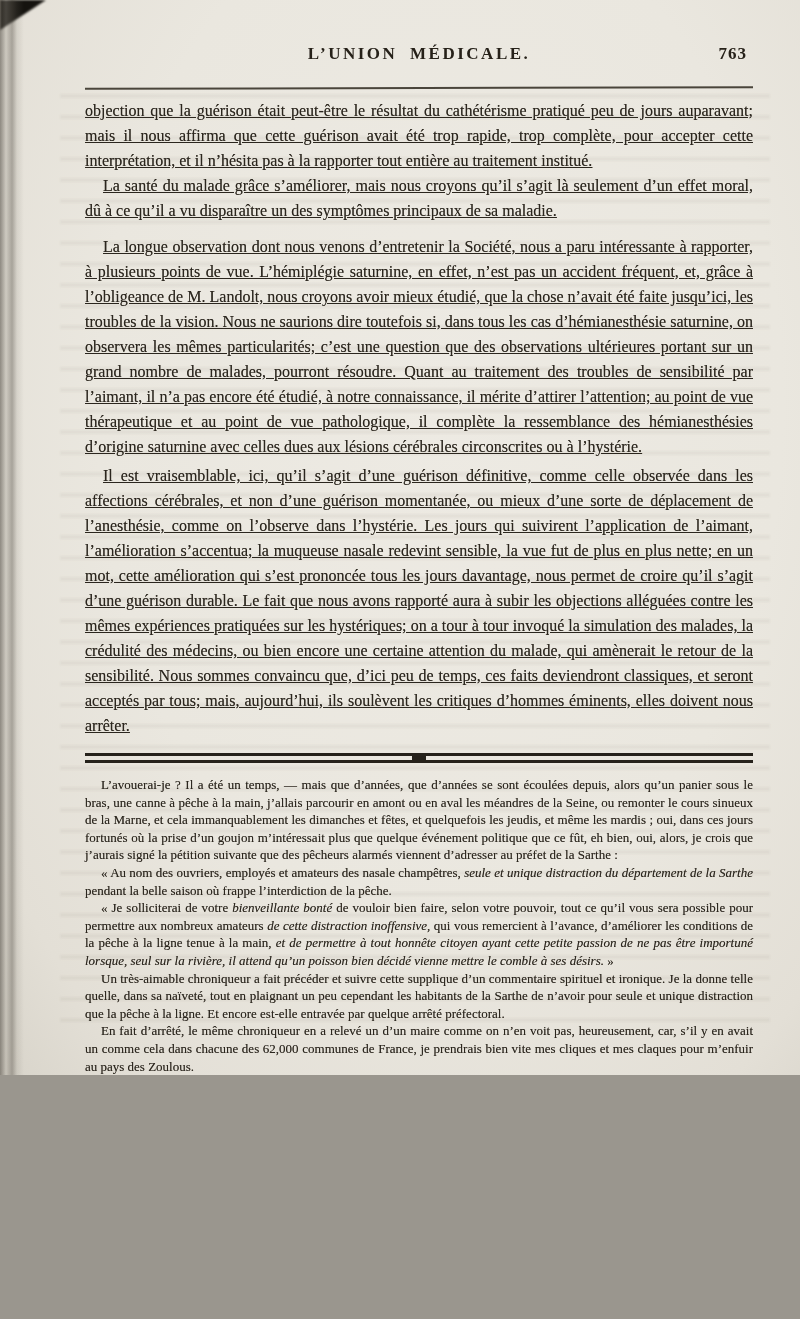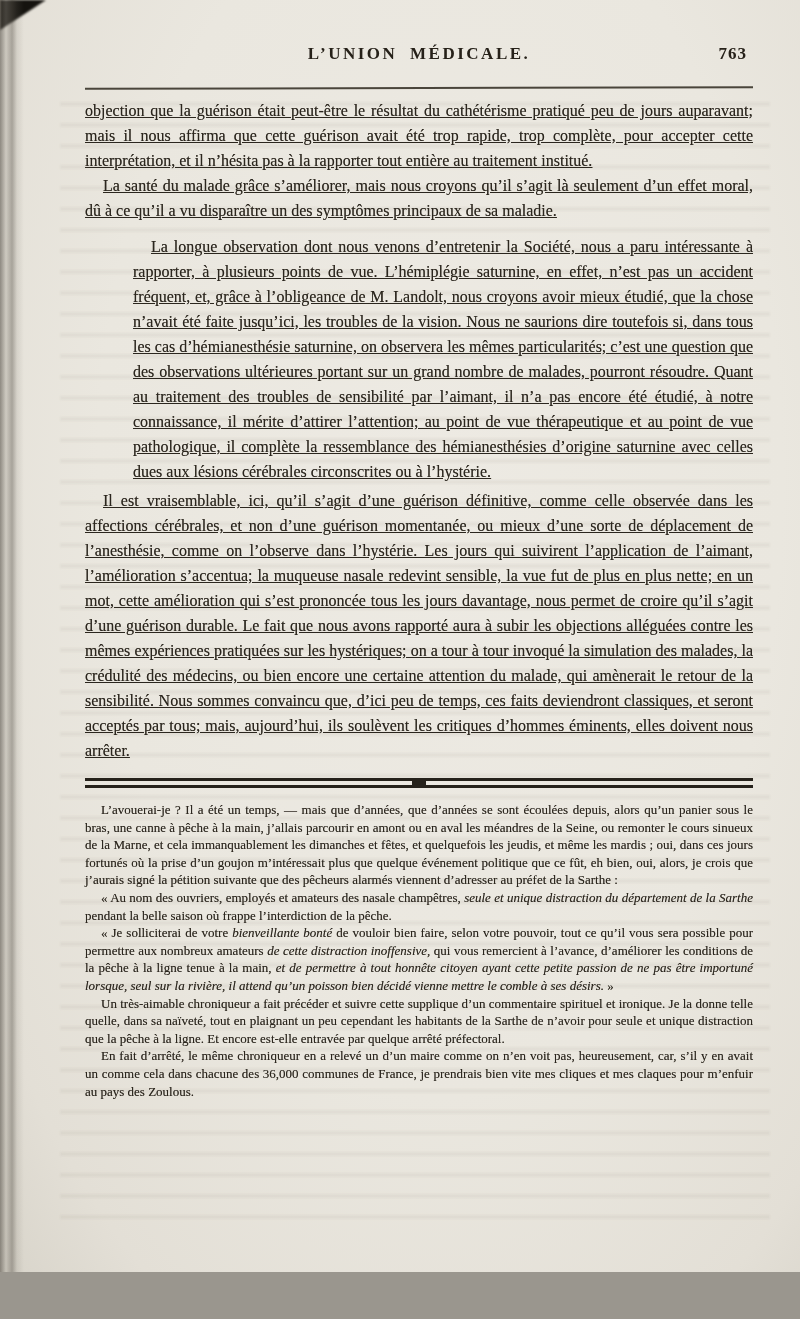--- a/index.html
+++ b/index.html
@@ -1,19 +1,19 @@
 <!DOCTYPE html>
 <html lang="fr"><head>
 <meta charset="utf-8">
 <style>
   html, body { margin:0; padding:0; }
   body { width:800px; height:1319px; background:#9a968e; }
 
   .page {
-    position:relative; width:800px; height:1272px; overflow:hidden;
+    position:relative; width:800px; height:1075px; overflow:hidden;
     background: radial-gradient(ellipse at 55% 38%, #edeae3 0%, #eae7df 55%, #e3dfd6 85%, #d8d4ca 100%);
     color:#2b261e;
     font-family:"Liberation Serif","DejaVu Serif",serif;
   }
 
   
   .corner-tl {
     position:absolute; left:0; top:0; width:0; height:0;
     border-left:46px solid #15130f; border-bottom:30px solid transparent;
     filter: blur(1px);
@@ -52,21 +52,21 @@
     border-top:2px solid #44403697;
     border-color:#4a453b; transform:rotate(-0.15deg);
   }
 
   .article { margin-top:9px; font-size:16px; line-height:25px;text-decoration:underline; }
   .article p {
     margin:0; text-align:justify; text-indent:18px;
     text-shadow:0 0 0.5px rgba(43,38,30,0.55);
   }
   .article p.noindent { text-indent:0; }
-  .article p.gap-lg { margin-top:11px;margin-left:48px; }
+  .article p.gap-lg { margin-top:11px; }
   .article p.gap-sm { margin-top:4px; }
 
   .sep { margin:15px 0 13px 0; position:relative; height:4px;
     border-top:3px solid #26221b; border-bottom:3px solid #26221b; }
   .sep-tick {
     position:absolute; left:50%; top:-2px; transform:translateX(-50%);
     width:14px; height:7px; background:#26221b;
   }
 
   .feuilleton { font-size:13px; line-height:17.6px; }
@@ -106,17 +106,17 @@
     </div>
 
     <div class="feuilleton">
       <p>L’avouerai-je ? Il a été un temps, — mais que d’années, que d’années se sont écoulées depuis, alors qu’un panier sous le bras, une canne à pêche à la main, j’allais parcourir en amont ou en aval les méandres de la Seine, ou remonter le cours sinueux de la Marne, et cela immanquablement les dimanches et fêtes, et quelquefois les jeudis, et même les mardis ; oui, dans ces jours fortunés où la prise d’un goujon m’intéressait plus que quelque événement politique que ce fût, eh bien, oui, alors, je crois que j’aurais signé la pétition suivante que des pêcheurs alarmés viennent d’adresser au préfet de la Sarthe :</p>
 
       <p><span>« Au nom des ouvriers, employés et amateurs des nasale champêtres, </span><em>seule et unique distraction du département de la Sarthe</em><span> pendant la belle saison où frappe l’interdiction de la pêche.</span></p>
 
       <p><span>« Je solliciterai de votre </span><em>bienveillante bonté</em><span> de vouloir bien faire, selon votre pouvoir, tout ce qu’il vous sera possible pour permettre aux nombreux amateurs </span><em>de cette distraction inoffensive,</em><span> qui vous remercient à l’avance, d’améliorer les conditions de la pêche à la ligne tenue à la main, </span><em>et de permettre à tout honnête citoyen ayant cette petite passion de ne pas être importuné lorsque, seul sur la rivière, il attend qu’un poisson bien décidé vienne mettre le comble à ses désirs.</em><span> »</span></p>
 
       <p>Un très-aimable chroniqueur a fait précéder et suivre cette supplique d’un commentaire spirituel et ironique. Je la donne telle quelle, dans sa naïveté, tout en plaignant un peu cependant les habitants de la Sarthe de n’avoir pour seule et unique distraction que la pêche à la ligne. Et encore est-elle entravée par quelque arrêté préfectoral.</p>
-      <p>En fait d’arrêté, le même chroniqueur en a relevé un d’un maire comme on n’en voit pas, heureusement, car, s’il y en avait un comme cela dans chacune des 36,000 communes de France, je prendrais bien vite mes cliques et mes claques pour m’enfuir au pays des Zoulous.</p>
+      <p>En fait d’arrêté, le même chroniqueur en a relevé un d’un maire comme on n’en voit pas, heureusement, car, s’il y en avait un comme cela dans chacune des 62,000 communes de France, je prendrais bien vite mes cliques et mes claques pour m’enfuir au pays des Zoulous.</p>
     </div>
 
   </div>
 </div>
 
 </body></html>

